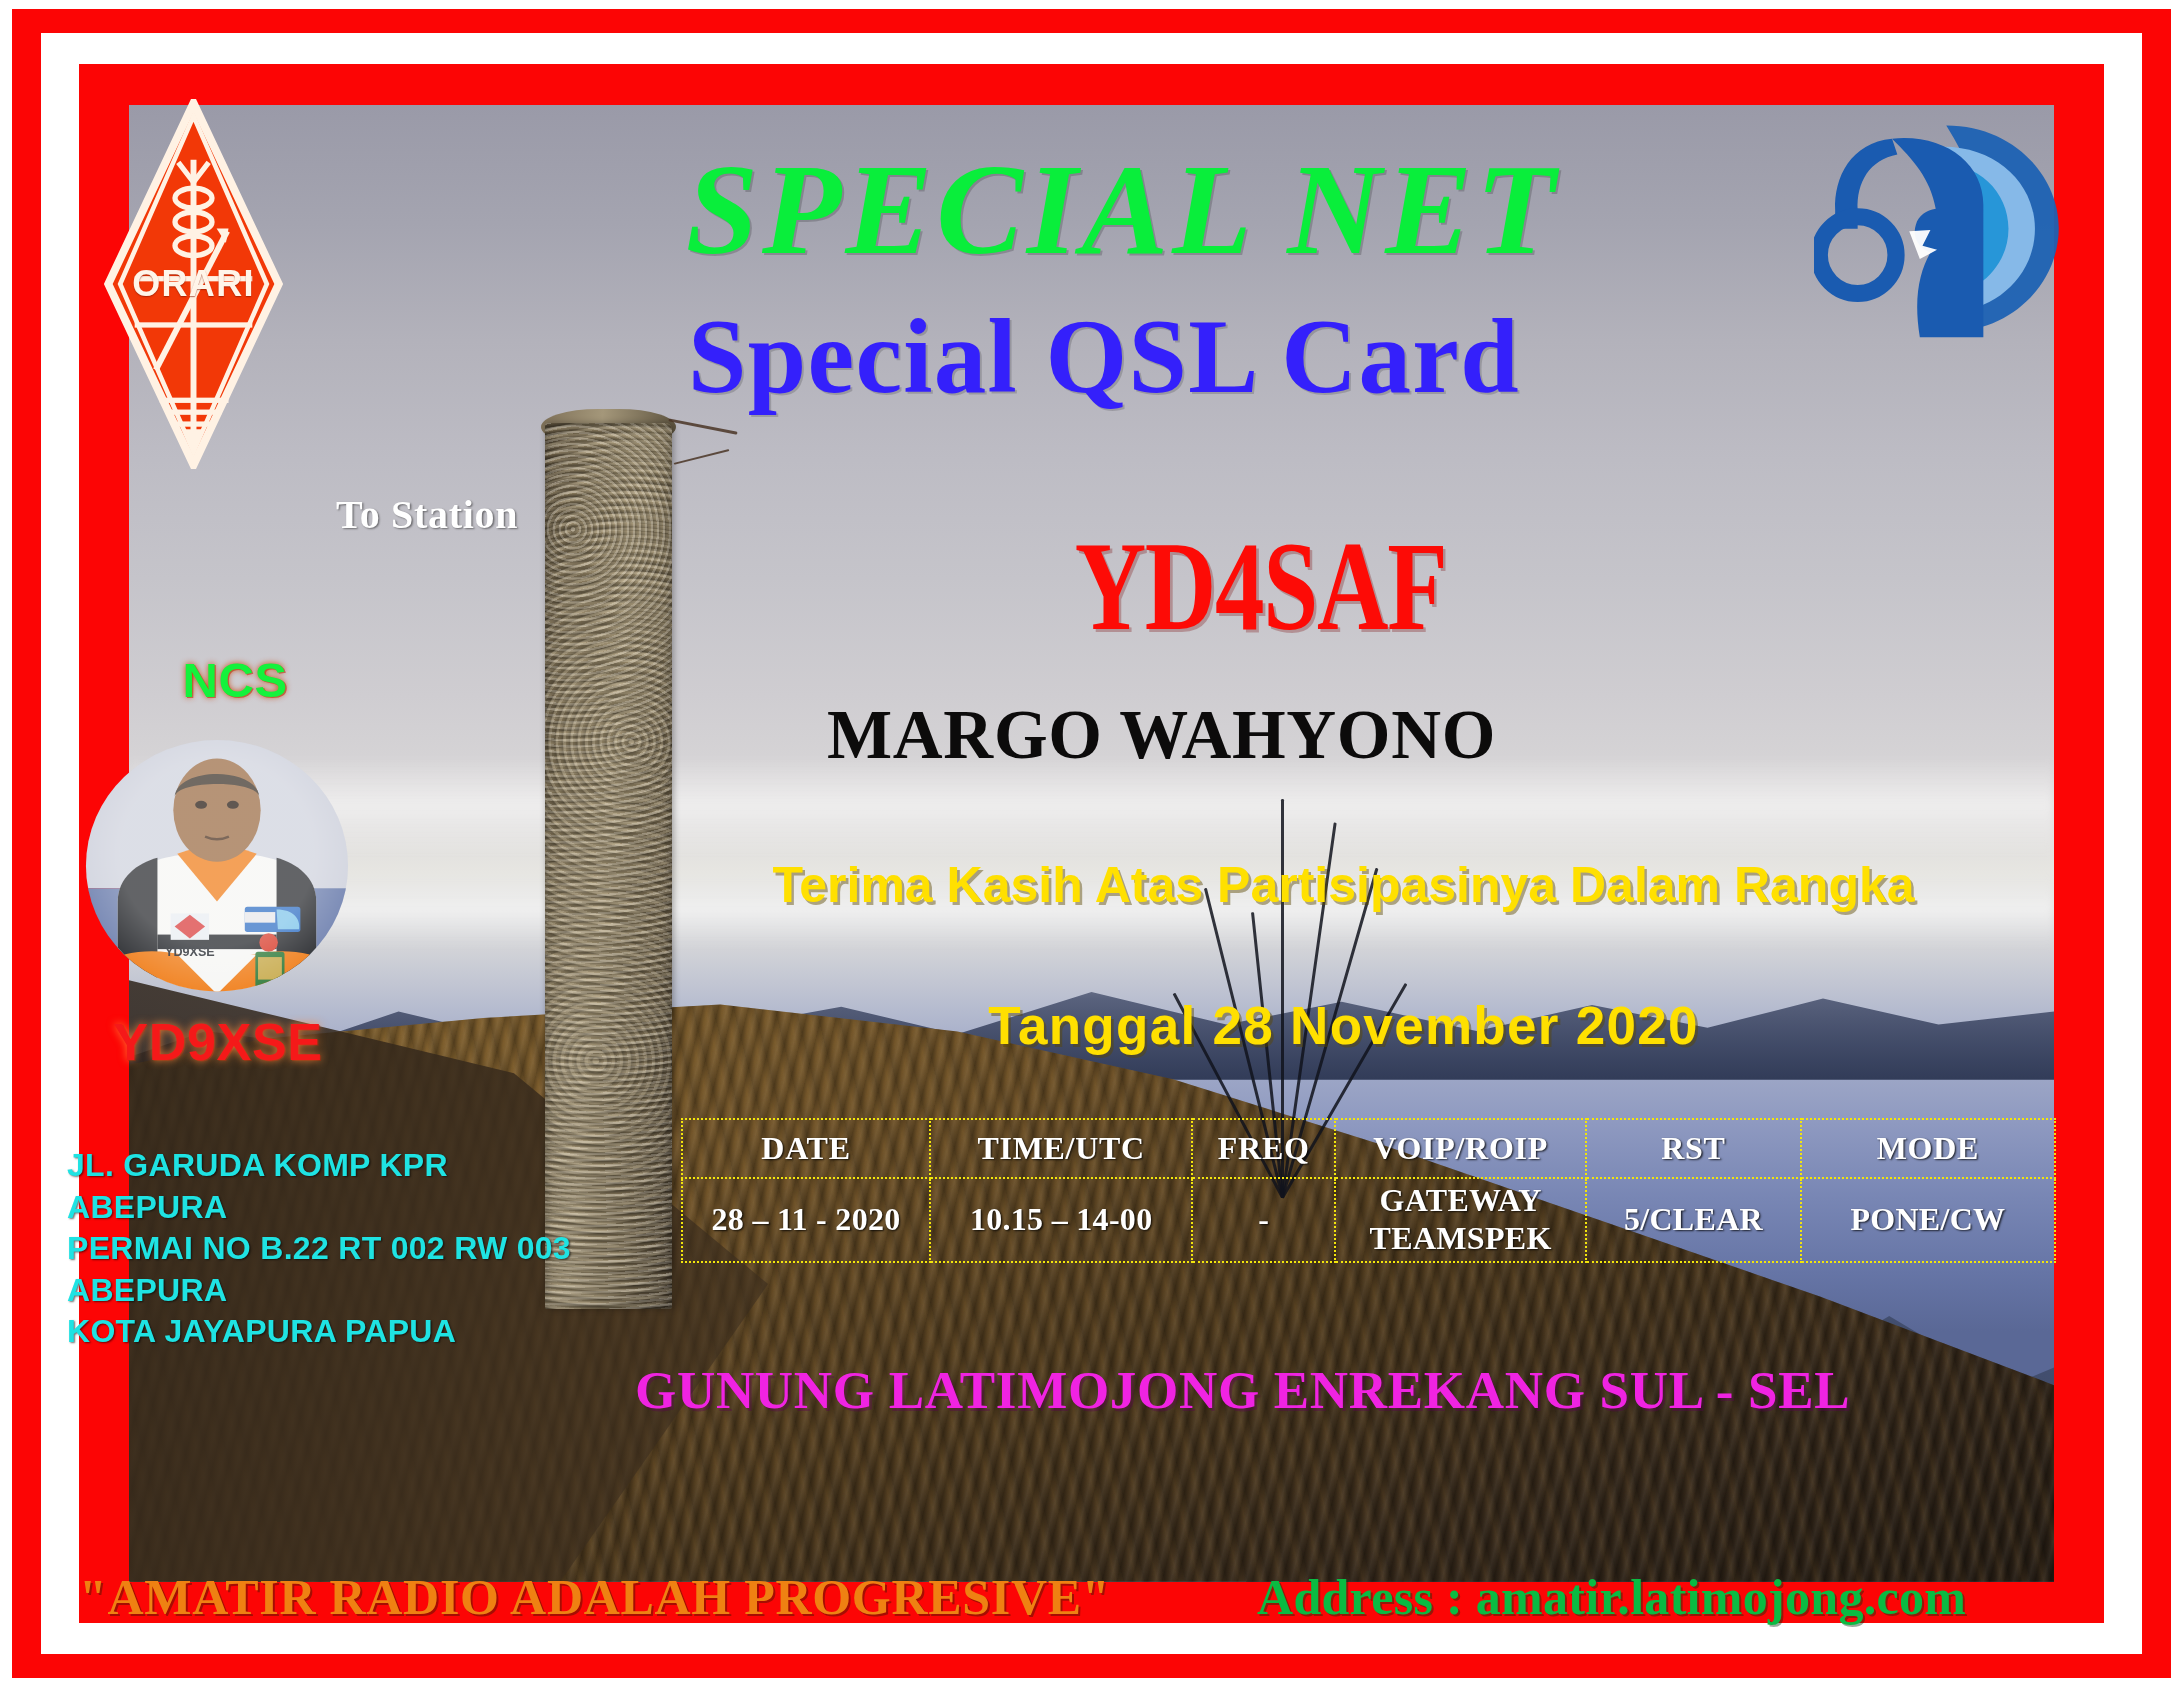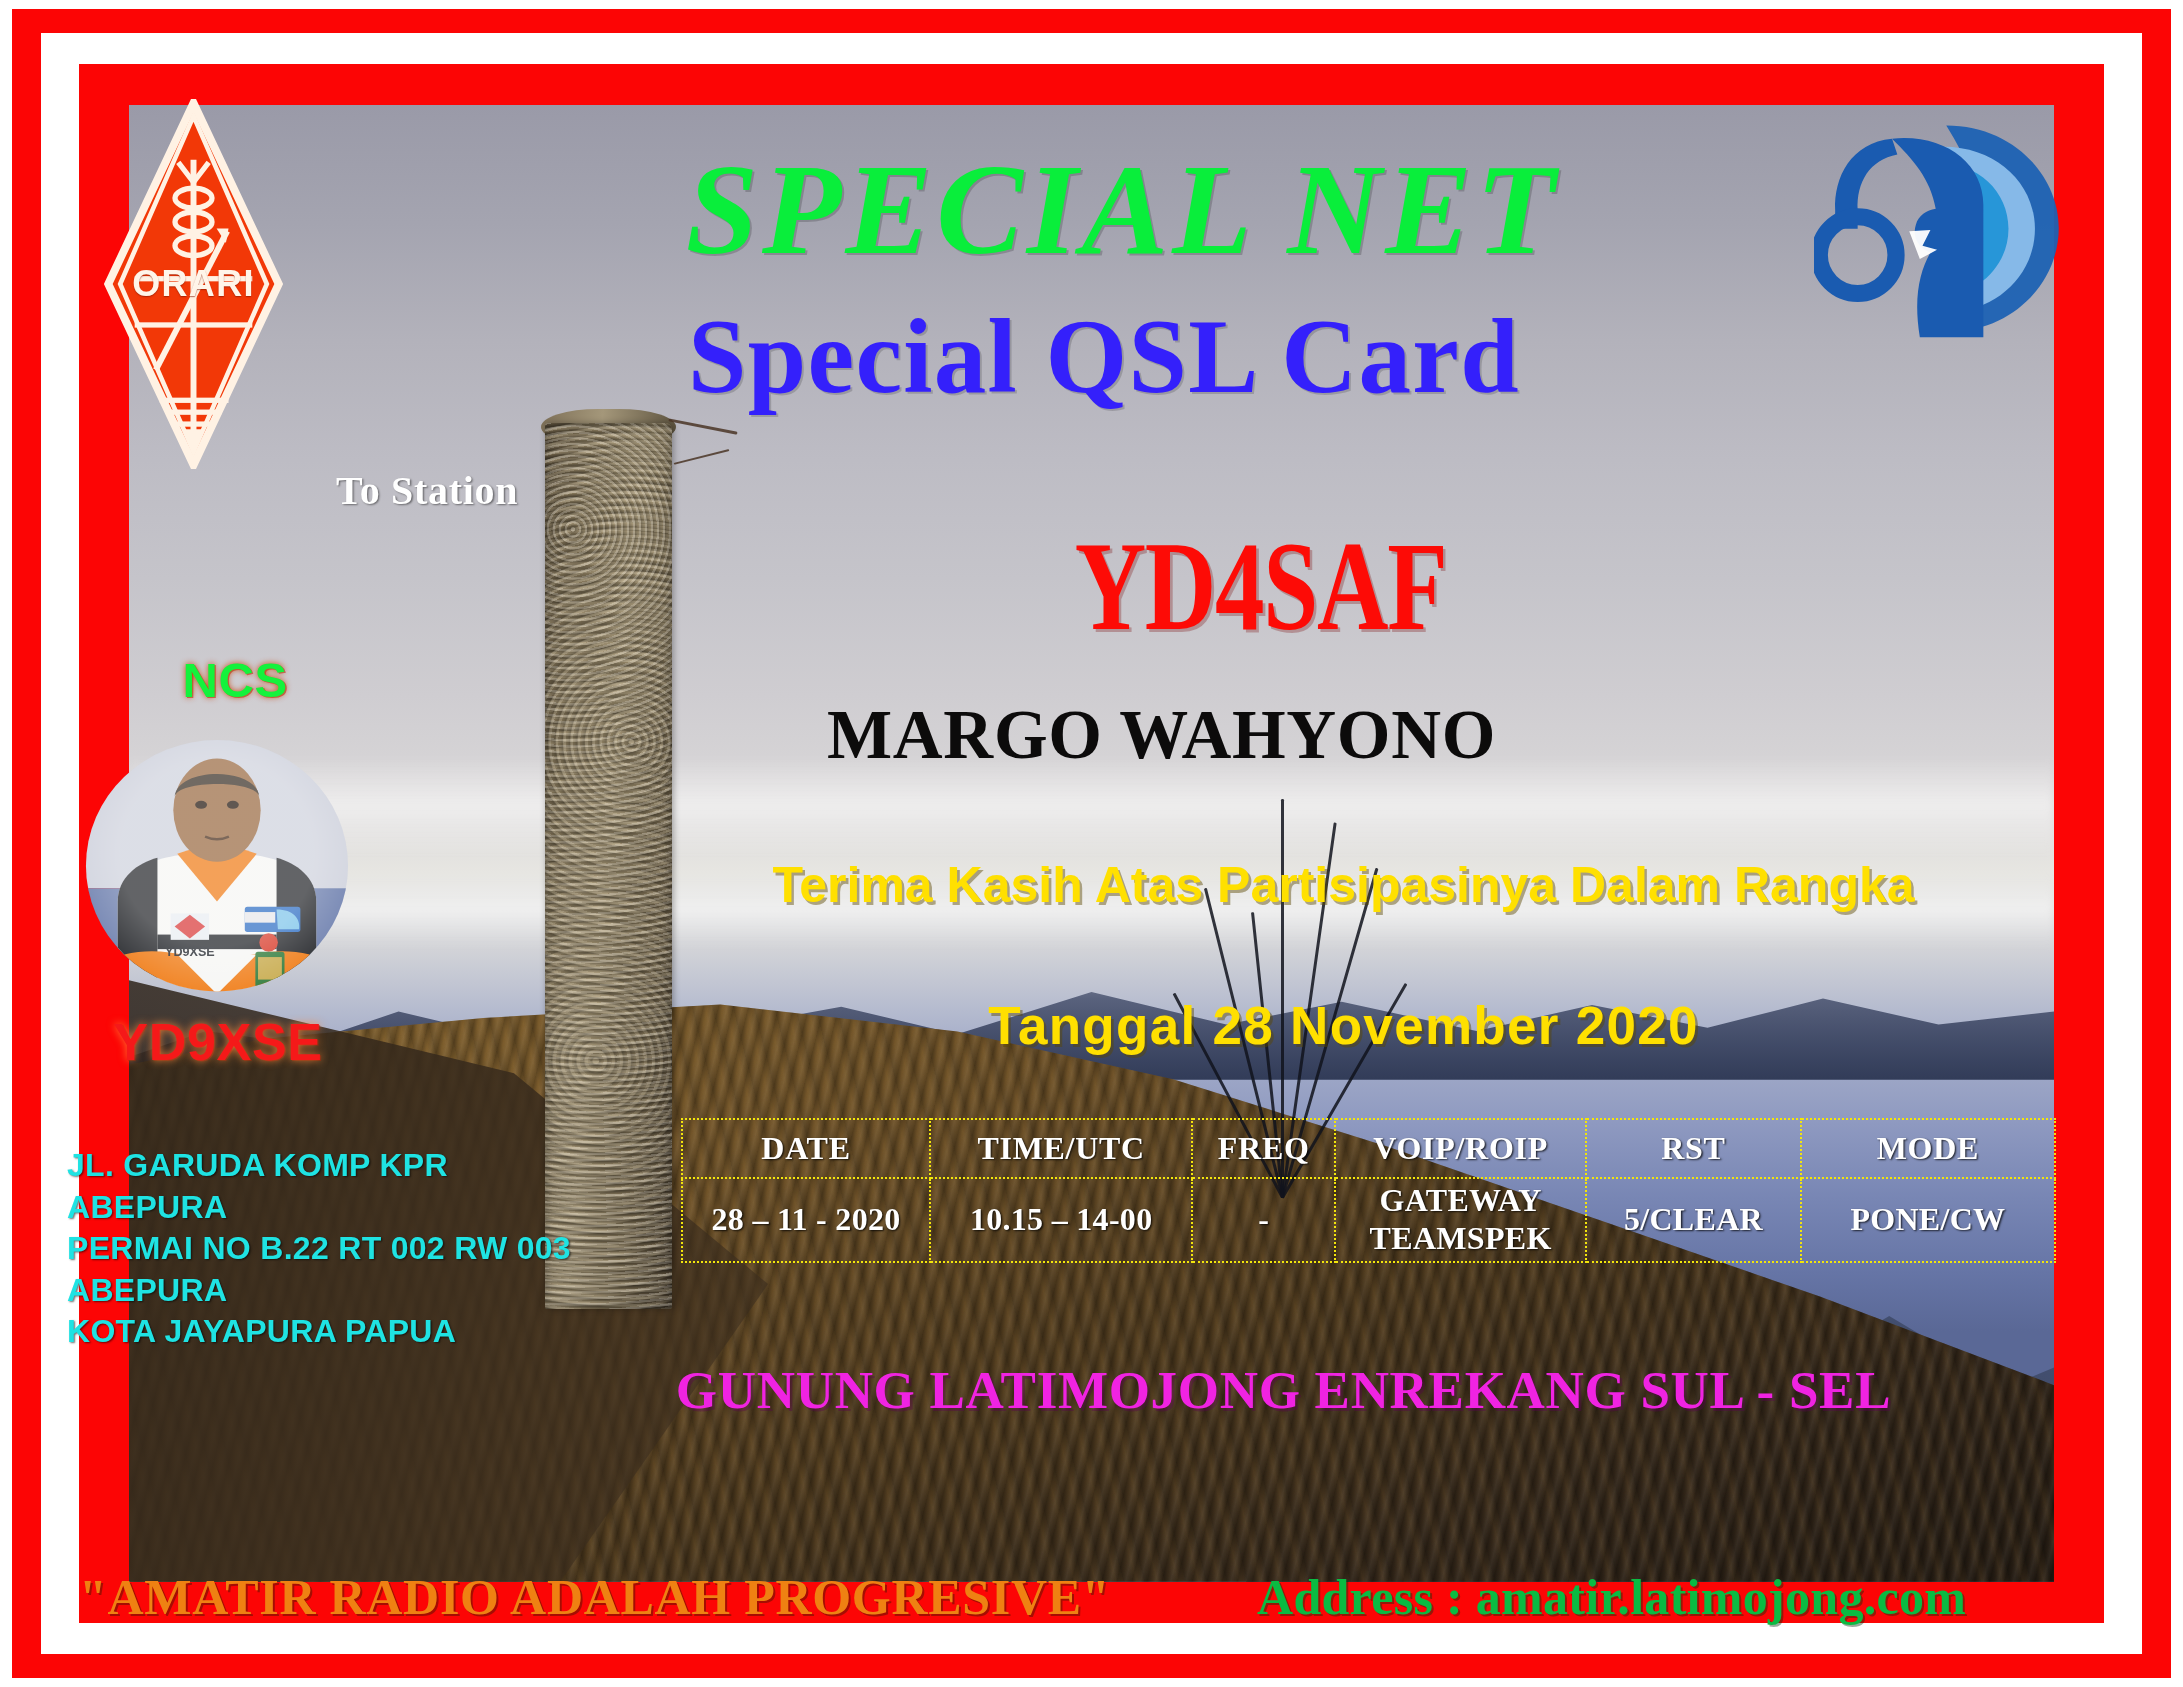--- a/index.html
+++ b/index.html
@@ -148,21 +148,21 @@
     padding-left:62px;box-sizing:border-box;
   }
   #title-qsl{
     position:absolute;left:0;top:304px;width:2183px;text-align:center;
     color:#3420fb;font-family:"Liberation Serif",serif;font-weight:bold;
     font-size:105px;letter-spacing:1.3px;line-height:1;
     text-shadow:2px 2px 0 rgba(0,0,0,.16);
     padding-left:25px;box-sizing:border-box;
   }
   #to-station{
-    position:absolute;left:336px;top:467px;
+    position:absolute;left:336px;top:491px;
     color:#ffffff;font-family:"Liberation Serif",serif;font-weight:bold;
     font-size:40px;letter-spacing:0.7px;
     text-shadow:1.3px 1.3px 2px rgba(0,0,0,.45);
     text-align:center;
   }
 
   
   #callsign{
     position:absolute;left:880px;top:523px;width:761px;text-align:center;
     color:#fd0b06;font-family:"Liberation Serif",serif;font-weight:bold;
@@ -229,21 +229,21 @@
   #qso-table td{height:82px;font-size:32px;letter-spacing:0.3px;line-height:1.18;}
   .col-date{width:245px;}
   .col-time{width:259px;}
   .col-freq{width:141px;}
   .col-voip{width:248px;}
   .col-rst{width:212px;}
   .col-mode{width:251px;}
 
   
   #location{
-    position:absolute;left:635px;top:1360px;width:1297px;text-align:center;
+    position:absolute;left:635px;top:1360px;width:1297px;text-align:left;
     color:#f023e2;font-family:"Liberation Serif",serif;font-weight:bold;
     font-size:53px;letter-spacing:0.7px;
     text-shadow:2.6px 2.6px 0 rgba(90,0,80,.35);
   }
 
   
   #motto{
     position:absolute;left:79px;top:1568px;
     color:#ef8112;font-family:"Liberation Serif",serif;font-weight:bold;
     font-size:50px;letter-spacing:0.7px;

